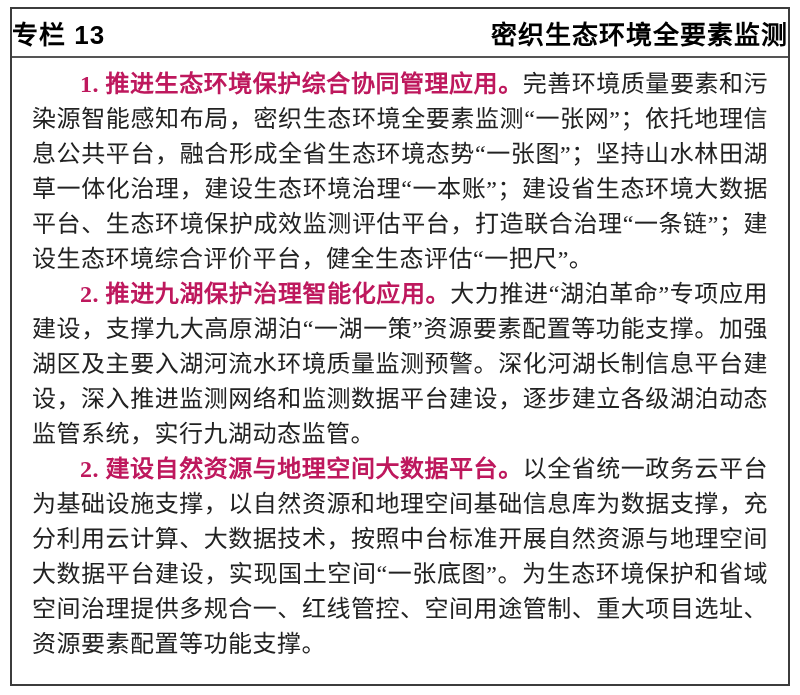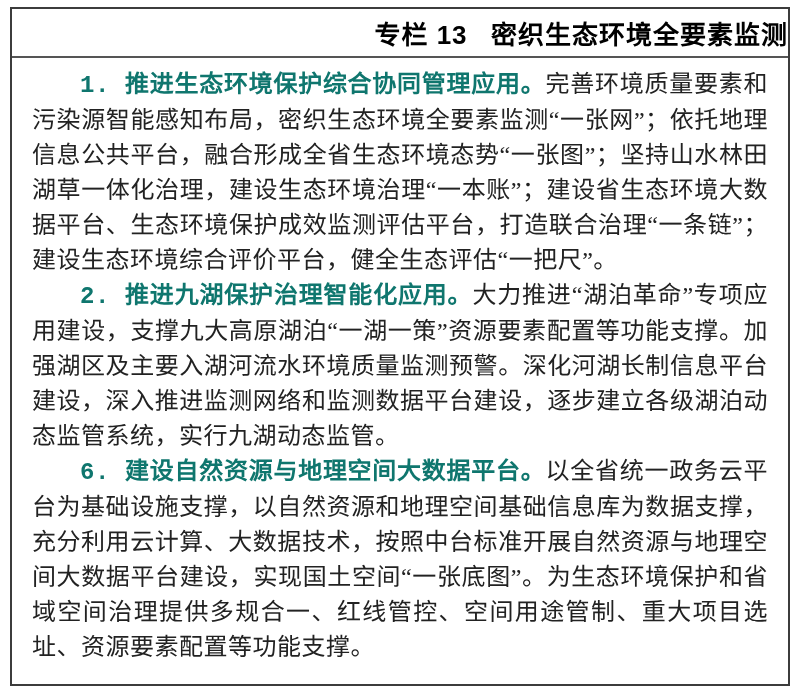--- a/index.html
+++ b/index.html
@@ -25,21 +25,21 @@
     box-sizing: border-box;
     border: 2px solid #3c3c3c;
     background: #ffffff;
   }
   .panel-header {
     height: 49px;
     box-sizing: border-box;
     border-bottom: 2px solid #555555;
     display: flex;
     align-items: center;
-    justify-content: flex-end;
+    justify-content: space-between;
     font-family: "Liberation Sans", "DejaVu Sans", sans-serif;
     font-weight: bold;
     font-size: 26px;
     color: #000000;
     letter-spacing: 1px;
   }
   .title-name {
     margin-left: 0.9em;
   }
   .panel-body {
@@ -50,32 +50,31 @@
     font-size: 24px;
     line-height: 35px;
     text-indent: 2em;
     text-align: justify;
     text-justify: inter-ideograph;
     letter-spacing: 0.5px;
     color: #222222;
   }
   .lead {
     font-weight: bold;
-    color: #0f766e;
-    font-family: Liberation Mono, monospace;
+    color: #be185d;
   }
 </style>
 </head>
 <body>
 
 <div class="page">
   <div class="panel">
     <div class="panel-header">
       <span class="title-label">专栏 13</span>
       <span class="title-name">密织生态环境全要素监测</span>
     </div>
     <div class="panel-body">
       <p><span class="lead">1. 推进生态环境保护综合协同管理应用。</span><span>完善环境质量要素和污染源智能感知布局，密织生态环境全要素监测“一张网”；依托地理信息公共平台，融合形成全省生态环境态势“一张图”；坚持山水林田湖草一体化治理，建设生态环境治理“一本账”；建设省生态环境大数据平台、生态环境保护成效监测评估平台，打造联合治理“一条链”；建设生态环境综合评价平台，健全生态评估“一把尺”。</span></p>
       <p><span class="lead">2. 推进九湖保护治理智能化应用。</span><span>大力推进“湖泊革命”专项应用建设，支撑九大高原湖泊“一湖一策”资源要素配置等功能支撑。加强湖区及主要入湖河流水环境质量监测预警。深化河湖长制信息平台建设，深入推进监测网络和监测数据平台建设，逐步建立各级湖泊动态监管系统，实行九湖动态监管。</span></p>
-      <p><span class="lead">6. 建设自然资源与地理空间大数据平台。</span><span>以全省统一政务云平台为基础设施支撑，以自然资源和地理空间基础信息库为数据支撑，充分利用云计算、大数据技术，按照中台标准开展自然资源与地理空间大数据平台建设，实现国土空间“一张底图”。为生态环境保护和省域空间治理提供多规合一、红线管控、空间用途管制、重大项目选址、资源要素配置等功能支撑。</span></p>
+      <p><span class="lead">2. 建设自然资源与地理空间大数据平台。</span><span>以全省统一政务云平台为基础设施支撑，以自然资源和地理空间基础信息库为数据支撑，充分利用云计算、大数据技术，按照中台标准开展自然资源与地理空间大数据平台建设，实现国土空间“一张底图”。为生态环境保护和省域空间治理提供多规合一、红线管控、空间用途管制、重大项目选址、资源要素配置等功能支撑。</span></p>
     </div>
   </div>
 </div>
 
 </body></html>

